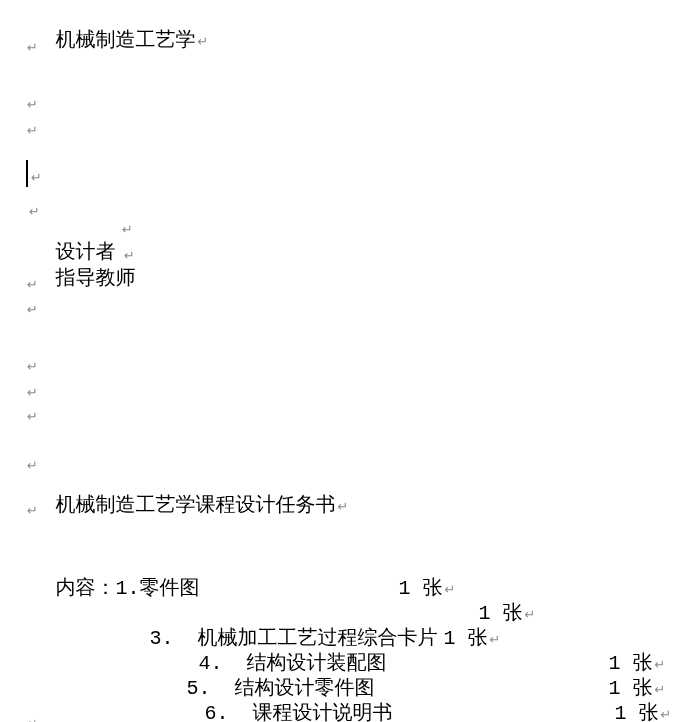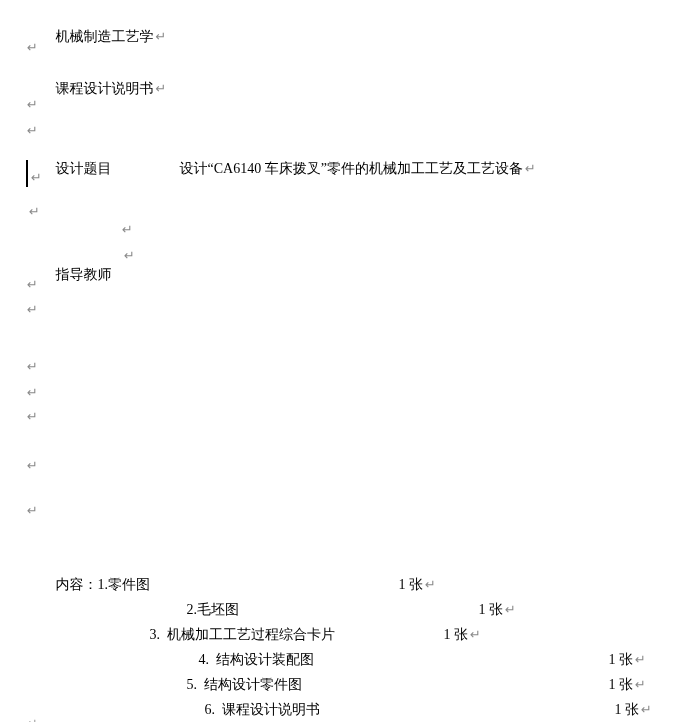--- a/index.html
+++ b/index.html
@@ -7,23 +7,23 @@
     width:696px;height:722px;
     background:#ffffff;
     overflow:hidden;
     position:relative;
     font-family:"DejaVu Serif","Liberation Serif",serif;
   }
   .page{position:absolute;left:0;top:0;width:696px;height:722px;background:#ffffff;}
   .line{position:absolute;left:0;width:100%;height:22px;}
   .seg{position:absolute;top:0;white-space:pre;}
   .t{
-    font-size:14px;
+    font-size:20px;
     color:#000000;
-    font-family:Liberation Serif, serif;
+    font-family:Liberation Mono, monospace;
   }
   .pm{
     font-size:13px;
     color:#8a8a8a;
     margin-left:2px;
     font-family:"DejaVu Sans","Liberation Sans",sans-serif;
   }
   .pm-faint{color:#a0a0a0;}
   .cursor{
     position:absolute;
@@ -39,52 +39,42 @@
   <div class="line" style="top:7px">
     <span class="seg" style="left:25px">
       <span class="t">机械制造工艺学</span><span class="pm">↵</span>
     </span>
   </div>
 
   <div class="line" style="top:37px">
     <span class="seg" style="left:25px"><span class="pm">↵</span></span>
   </div>
 
-  <div class="line" style="top:59px">
-    <span class="seg" style="left:25px">
-      <span class="t">课程设计说明书</span><span class="pm">↵</span>
-    </span>
-  </div>
 
   <div class="line" style="top:94px">
     <span class="seg" style="left:25px"><span class="pm">↵</span></span>
   </div>
   <div class="line" style="top:120px">
     <span class="seg" style="left:25px"><span class="pm">↵</span></span>
   </div>
 
-  <div class="line" style="top:139px">
-    <span class="seg" style="left:25px">
-      <span class="t">设计题目</span>
-    </span>
-    <span class="seg" style="left:149px">
-      <span class="t">设计“CA6140 车床拨叉”零件的机械加工工艺及工艺设备</span><span class="pm">↵</span>
-    </span>
-  </div>
 
   <div class="cursor" style="left:26px;top:160px;height:27px;"></div>
   <div class="line" style="top:167px">
     <span class="seg" style="left:29px"><span class="pm">↵</span></span>
   </div>
 
   <div class="line" style="top:201px">
     <span class="seg" style="left:27px"><span class="pm">↵</span></span>
   </div>
 
   <div class="line" style="top:219px">
+    <span class="seg" style="left:25px">
+      <span class="t">设计者</span>
+    </span>
     <span class="seg" style="left:120px"><span class="pm">↵</span></span>
   </div>
 
   <div class="line" style="top:245px">
     <span class="seg" style="left:25px">
       <span class="t">指导教师</span>
     </span>
     <span class="seg" style="left:122px"><span class="pm">↵</span></span>
   </div>
 
@@ -104,39 +94,41 @@
   </div>
   <div class="line" style="top:406px">
     <span class="seg" style="left:25px"><span class="pm">↵</span></span>
   </div>
 
 
   <div class="line" style="top:455px">
     <span class="seg" style="left:25px"><span class="pm">↵</span></span>
   </div>
 
+  <div class="line" style="top:472px">
+    <span class="seg" style="left:25px">
+      <span class="t">机械制造工艺学课程设计任务书</span><span class="pm">↵</span>
+    </span>
+  </div>
 
   <div class="line" style="top:500px">
     <span class="seg" style="left:25px"><span class="pm">↵</span></span>
   </div>
 
 
   <div class="line" style="top:555px">
     <span class="seg" style="left:25px">
       <span class="t">内容：1.零件图</span>
     </span>
     <span class="seg" style="left:368px">
       <span class="t">1 张</span><span class="pm">↵</span>
     </span>
   </div>
 
   <div class="line" style="top:580px">
-    <span class="seg" style="left:156px">
-      <span class="t">2.毛坯图</span>
-    </span>
     <span class="seg" style="left:448px">
       <span class="t">1 张</span><span class="pm">↵</span>
     </span>
   </div>
 
   <div class="line" style="top:605px">
     <span class="seg" style="left:119px">
       <span class="t">3.  机械加工工艺过程综合卡片</span>
     </span>
     <span class="seg" style="left:413px">

